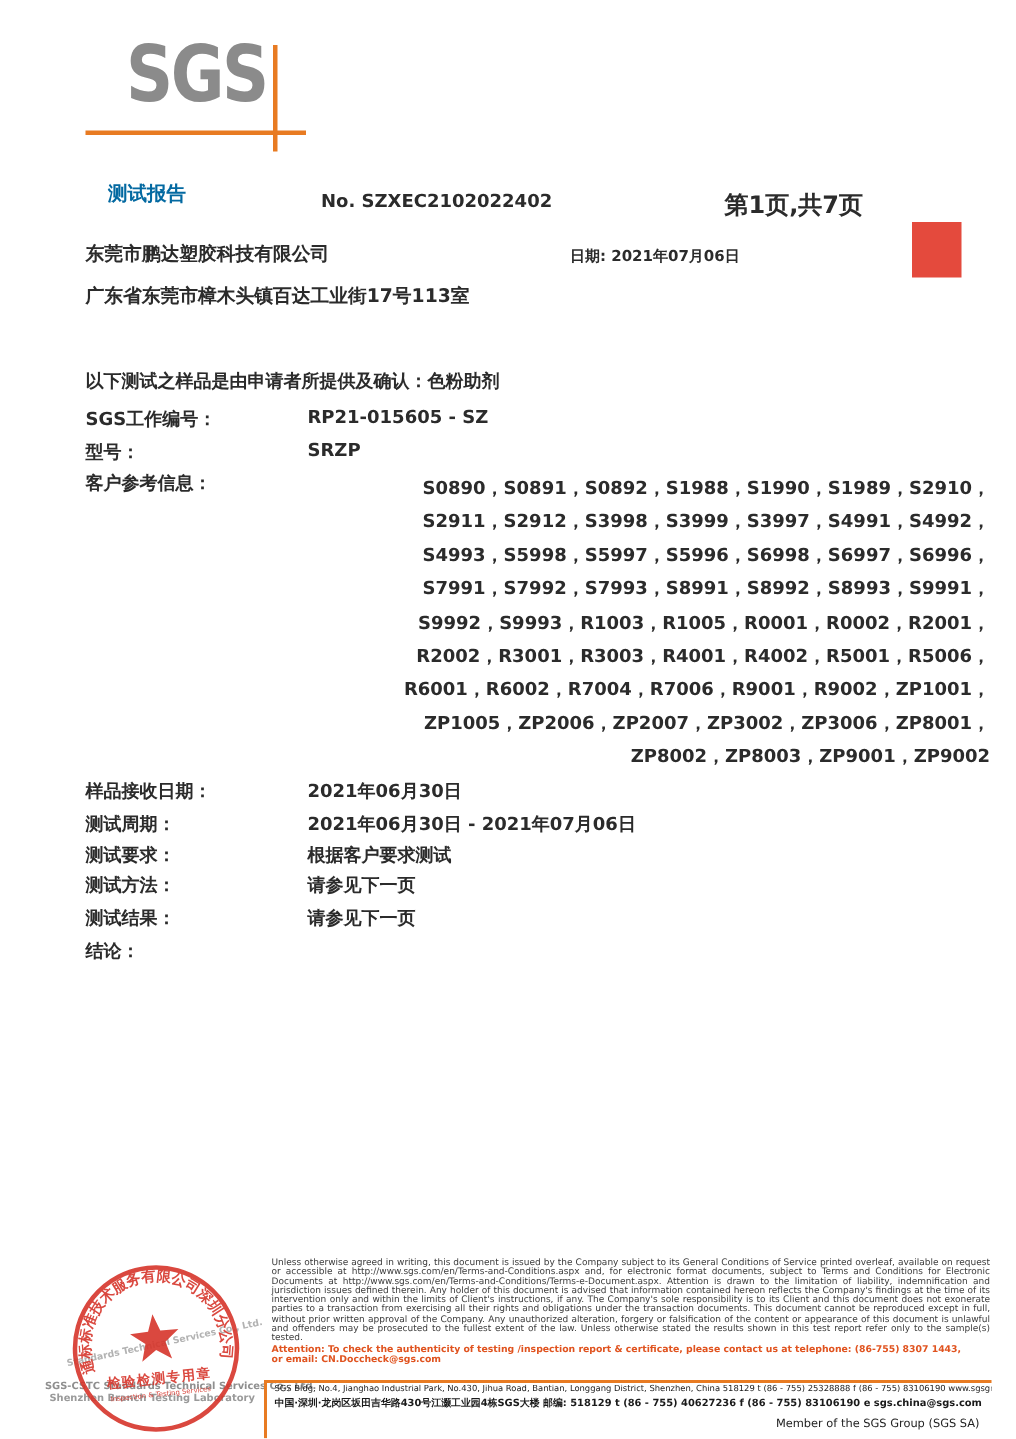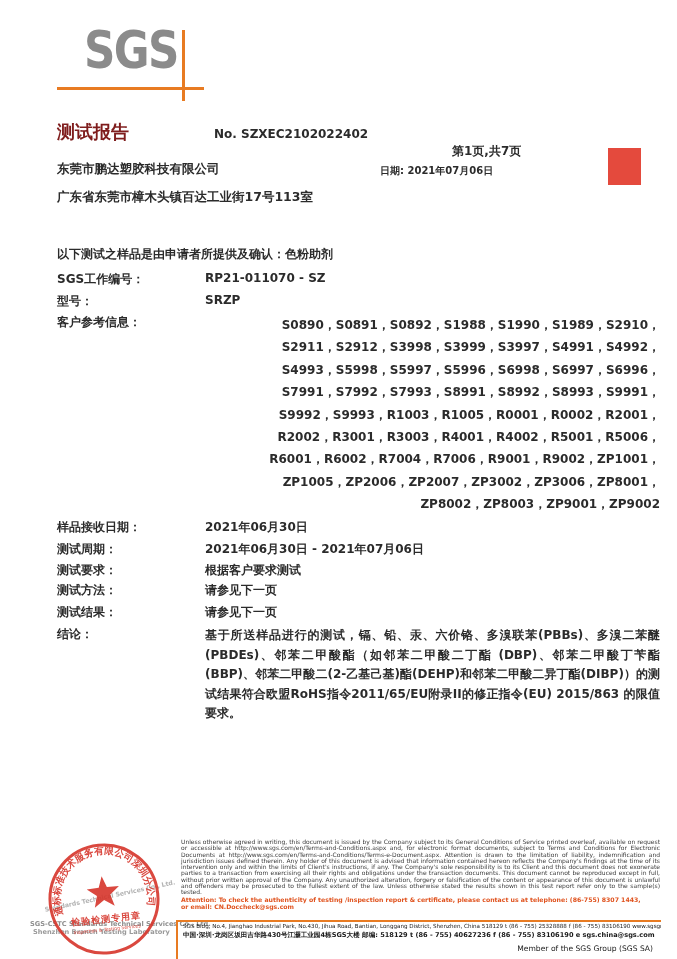--- a/index.html
+++ b/index.html
@@ -6,24 +6,24 @@
   .page{position:relative;width:674px;height:959px;background:#ffffff;
         font-family:"DejaVu Sans","Liberation Sans",sans-serif;color:#2b2b2b;overflow:hidden;}
 
   
   .logo-text{position:absolute;left:84px;top:24px;font-size:52px;font-weight:bold;color:#8b8b8b;
              letter-spacing:-2px;transform:scaleX(.84);transform-origin:left top;line-height:1;}
   .logo-hline{position:absolute;left:57px;top:87px;width:147px;height:2.5px;background:#e87b22;}
   .logo-vline{position:absolute;left:182px;top:30px;width:2.5px;height:71px;background:#e87b22;}
 
   
-  .title{position:absolute;left:57px;top:120px;font-size:18px;font-weight:bold;color:#7f1d1d;}
+  .title{position:absolute;left:72px;top:120px;font-size:13px;font-weight:bold;color:#0369a1;}
   .report-no{position:absolute;left:214px;top:127px;font-size:12px;font-weight:600;}
   .report-date{position:absolute;left:380px;top:127px;font-size:10px;font-weight:600;margin-top:37px;}
-  .report-page{position:absolute;left:452px;top:127px;font-size:12px;font-weight:600;margin-top:16px;}
+  .report-page{position:absolute;left:483px;top:127px;font-size:16px;font-weight:600;}
 
   .applicant-name{position:absolute;left:57px;top:161px;font-size:12.5px;font-weight:600;}
   .applicant-addr{position:absolute;left:57px;top:189px;font-size:12.5px;font-weight:600;}
 
   .red-mark{position:absolute;left:608px;top:148px;width:33px;height:37px;background:#e23b2d;opacity:.92;}
 
   .intro{position:absolute;left:57px;top:246px;font-size:12px;font-weight:600;}
 
   .row{position:absolute;left:57px;right:14px;display:flex;font-size:12px;font-weight:600;}
   .row .lbl{flex:0 0 148px;}
@@ -70,21 +70,21 @@
 
   <div class="applicant-name">东莞市鹏达塑胶科技有限公司</div>
   <div class="applicant-addr">广东省东莞市樟木头镇百达工业街17号113室</div>
 
   <div class="red-mark"></div>
 
   <div class="intro">以下测试之样品是由申请者所提供及确认：色粉助剂</div>
 
   <div class="row r-job">
     <span class="lbl">SGS工作编号：</span>
-    <span class="val">RP21-011070 - SZ</span>
+    <span class="val">RP21-015605 - SZ</span>
   </div>
   <div class="row r-model">
     <span class="lbl">型号：</span>
     <span class="val">SRZP</span>
   </div>
   <div class="row r-client">
     <span class="lbl">客户参考信息：</span>
     <span class="val">
       <div>S0890，S0891，S0892，S1988，S1990，S1989，S2910，</div>
       <div>S2911，S2912，S3998，S3999，S3997，S4991，S4992，</div>
@@ -112,21 +112,20 @@
   <div class="row r-method">
     <span class="lbl">测试方法：</span>
     <span class="val">请参见下一页</span>
   </div>
   <div class="row r-result">
     <span class="lbl">测试结果：</span>
     <span class="val">请参见下一页</span>
   </div>
   <div class="row r-conclusion">
     <span class="lbl">结论：</span>
-    <span class="val">基于所送样品进行的测试，镉、铅、汞、六价铬、多溴联苯(PBBs)、多溴二苯醚(PBDEs)、邻苯二甲酸酯（如邻苯二甲酸二丁酯 (DBP)、邻苯二甲酸丁苄酯(BBP)、邻苯二甲酸二(2-乙基己基)酯(DEHP)和邻苯二甲酸二异丁酯(DIBP)）的测试结果符合欧盟RoHS指令2011/65/EU附录II的修正指令(EU) 2015/863 的限值要求。</span>
   </div>
 
   <div class="lab-diag">Standards Technical Services Co., Ltd.</div>
   <div class="lab-line1">SGS-CSTC Standards Technical Services Co., Ltd.</div>
   <div class="lab-line2">Shenzhen Branch Testing Laboratory</div>
 
   <svg class="stamp" viewBox="0 0 116 116">
     <circle cx="58" cy="58" r="54" fill="none" stroke="#d6352b" stroke-width="3"></circle>
     <defs>
       <path id="ringPath" d="M 16 70 A 44 44 0 1 1 100 70" fill="none"></path>

